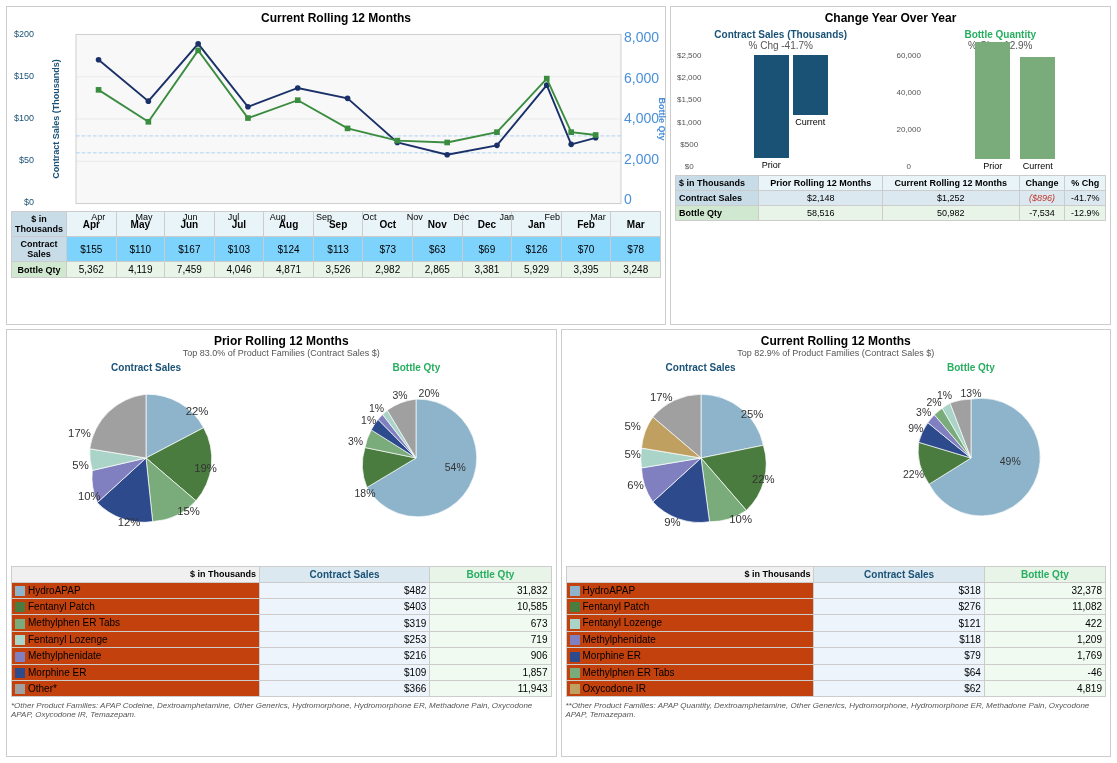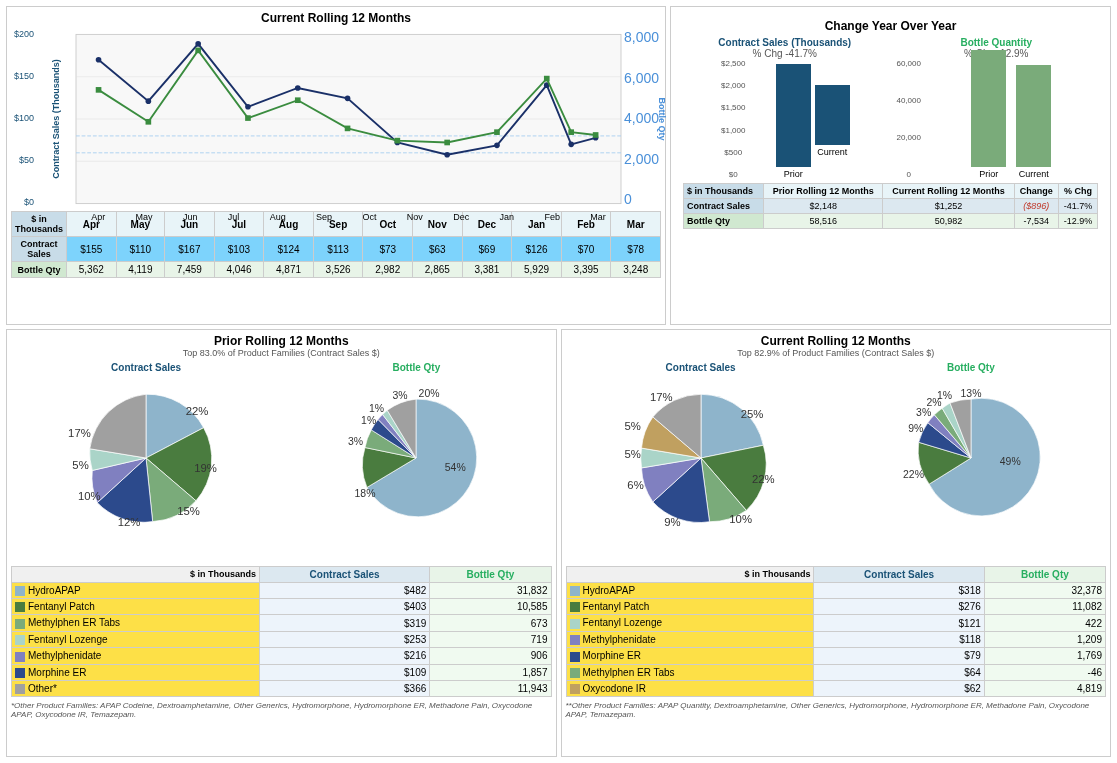--- a/index.html
+++ b/index.html
@@ -16,21 +16,21 @@
     
     
     .data-table { width: 100%; border-collapse: collapse; margin-top: 2px; font-size: 10px; }
     .data-table th, .data-table td { border: 1px solid #ccc; padding: 2px 3px; text-align: center; }
     .data-table .header-row th { background: #e8f4f8; font-weight: bold; }
     .data-table .label-cell { background: #dce8f0; font-weight: bold; font-size: 9px; width: 55px; }
     .data-table .contract-row td { background: #7dd3fc; }
     .data-table .bottle-row td { background: #e8f4e8; }
     
     
-    .right-yoy { flex: 1; border: 1px solid #ccc; padding: 12px; }
+    .right-yoy { flex: 1; border: 1px solid #ccc; padding: 4px; }
     .yoy-title { text-align: center; font-weight: bold; font-size: 12px; }
     .yoy-charts { display: flex; gap: 8px; justify-content: center; margin: 4px 0; }
     .yoy-chart-box { text-align: center; flex: 1; }
     .yoy-chart-label { font-weight: bold; font-size: 10px; color: #1a5276; }
     .yoy-chart-label.green { color: #27ae60; }
     .yoy-pct { font-size: 10px; color: #555; }
     .yoy-table { width: 100%; border-collapse: collapse; font-size: 9px; margin-top: 4px; }
     .yoy-table th, .yoy-table td { border: 1px solid #ccc; padding: 2px 3px; text-align: center; }
     .yoy-table .header-row th { background: #e8f4f8; font-weight: bold; }
     .yoy-table .label-cell { background: #dce8f0; font-weight: bold; text-align: left; }
@@ -52,21 +52,21 @@
     .pie-section-label { font-weight: bold; font-size: 10px; }
     .pie-section-label.green { color: #27ae60; }
     .pie-section-label.blue { color: #1a5276; }
     
     
     .bottom-table { width: 100%; border-collapse: collapse; font-size: 10px; }
     .bottom-table th, .bottom-table td { border: 1px solid #ccc; padding: 2px 3px; }
     .bottom-table .th-dollars { text-align: right; font-weight: bold; background: #f0f0f0; }
     .bottom-table .th-contract { text-align: center; font-weight: bold; background: #dce8f0; color: #1a5276; }
     .bottom-table .th-bottle { text-align: center; font-weight: bold; background: #e8f4e8; color: #27ae60; }
-    .bottom-table td.name-cell { background: #fde047; }
+    .bottom-table td.name-cell { background: #c2410c; }
     .bottom-table td.contract-cell { text-align: right; background: #edf4fb; }
     .bottom-table td.bottle-cell { text-align: right; background: #f0faf0; }
     .color-swatch { display: inline-block; width: 10px; height: 10px; margin-right: 3px; vertical-align: middle; }
     
     .footnote { font-size: 8px; color: #555; margin-top: 4px; font-style: italic; }
   </style>
 </head>
 <body>
 
 <div class="page">
@@ -211,21 +211,21 @@
     </div>
 
     <div class="right-yoy">
       <div class="yoy-title">Change Year Over Year</div>
 
       <div class="yoy-charts">
 
         <div class="yoy-chart-box">
           <div class="yoy-chart-label">Contract Sales (Thousands)</div>
           <div class="yoy-pct">% Chg -41.7%</div>
-          <div style="position:relative; height:120px; display:flex; align-items:center; justify-content:center; gap:4px; padding-top:4px;margin-left:36px;">
+          <div style="position:relative; height:120px; display:flex; align-items:flex-start; justify-content:center; gap:4px; padding-top:4px;">
 
             <div style="position:absolute; left:2px; top:0; height:100%; display:flex; flex-direction:column; justify-content:space-between; font-size:8px; color:#555;">
               <span>$2,500</span>
                 <span>$2,000</span>
                 <span>$1,500</span>
                 <span>$1,000</span>
                 <span>$500</span>
                 <span>$0</span>
             </div>
 

